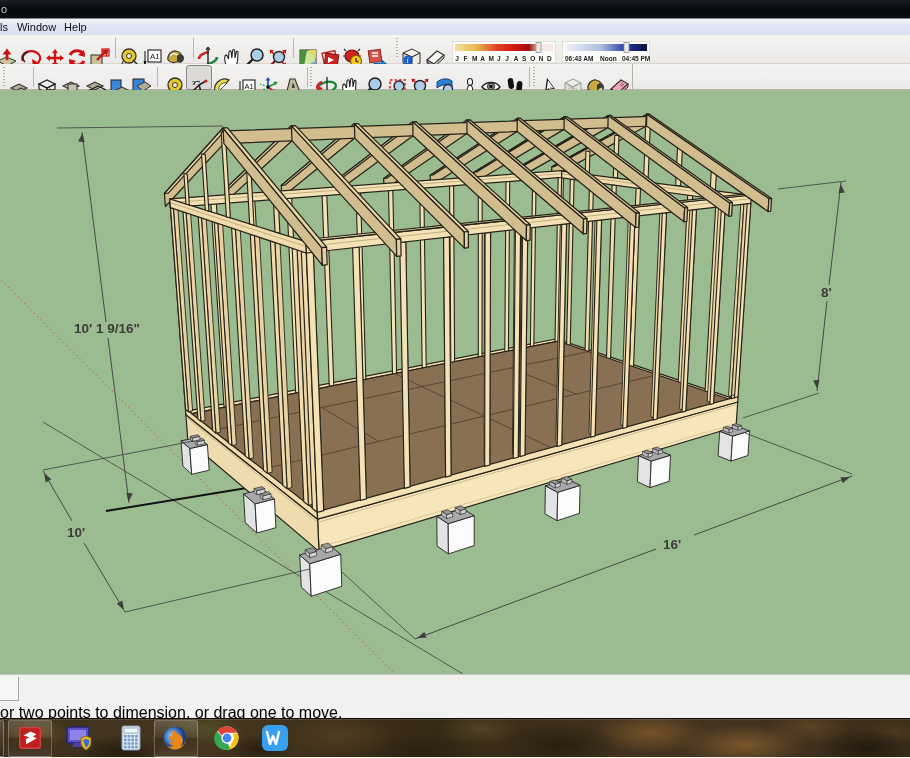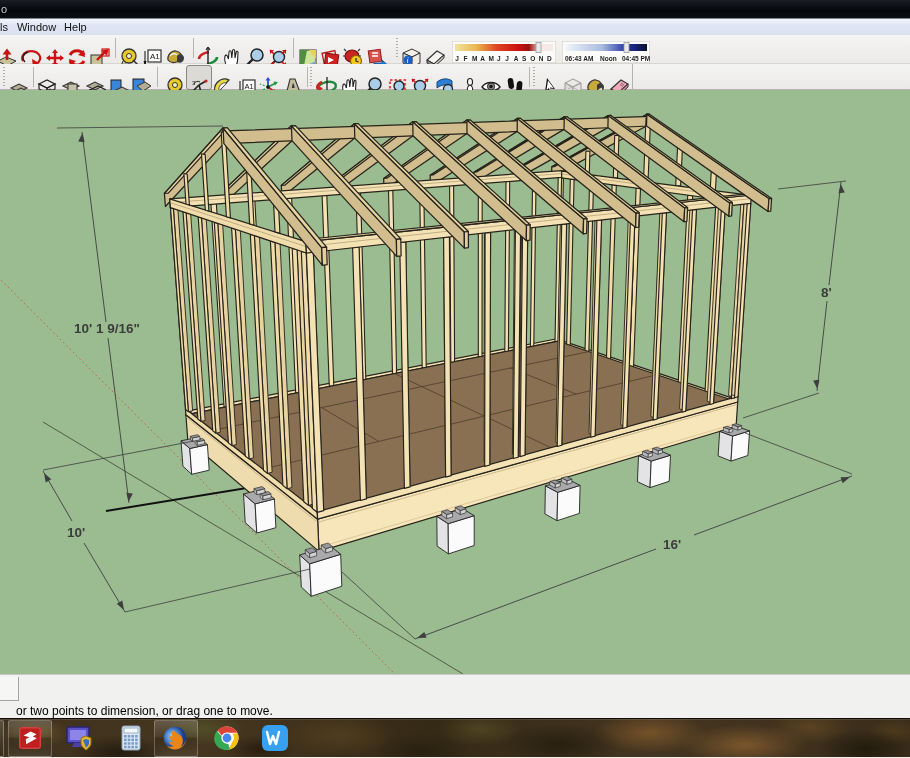--- a/index.html
+++ b/index.html
@@ -8,21 +8,21 @@
 .menubar span{margin-right:0}
 .tb{position:relative;background:linear-gradient(180deg,#f4f4f3,#eceae8);}
 .tb1{height:29px;border-bottom:1px solid #d9d6d2}
 .tb2{height:26px;border-bottom:1px solid #b5b2ad}
 .sep{position:absolute;top:3px;width:1px;height:20px;background:#b8b5b0}
 .grip{position:absolute;top:3px;width:2px;height:20px;background-image:repeating-linear-gradient(180deg,#b0ada8 0 1px,transparent 1px 3px)}
 .ic{position:absolute;top:12px;width:22px;height:22px}
 .viewport{width:910px;height:584px;position:relative}
 .statusarea{height:44px;background:#f1f1f0;position:relative;border-top:1px solid #c8c8c6}
 .vcb{position:absolute;left:0;top:2px;width:19px;height:24px;background:#f6f6f5;border-right:1px solid #a5a5a3;border-bottom:1px solid #a5a5a3}
-.stext{position:absolute;left:16px;top:29px;font-size:12px;color:#000}
+.stext{position:absolute;left:0px;top:29px;font-size:16px;color:#000}
 .taskbar{height:39px;position:relative;border-top:1px solid #0f0b07;box-shadow:inset 0 1px 0 rgba(255,255,255,.12);
  background:
  radial-gradient(50px 22px at 35px 14px, rgba(130,100,50,.6), rgba(0,0,0,0) 70%),
  radial-gradient(70px 26px at 120px 34px, rgba(25,20,10,.75), rgba(0,0,0,0) 70%),
  radial-gradient(60px 24px at 205px 10px, rgba(90,95,45,.55), rgba(0,0,0,0) 70%),
  radial-gradient(50px 20px at 260px 30px, rgba(30,22,10,.7), rgba(0,0,0,0) 70%),
  radial-gradient(80px 30px at 340px 16px, rgba(100,75,35,.5), rgba(0,0,0,0) 70%),
  radial-gradient(70px 26px at 420px 32px, rgba(35,28,12,.7), rgba(0,0,0,0) 70%),
  radial-gradient(60px 24px at 480px 10px, rgba(105,95,45,.45), rgba(0,0,0,0) 70%),
  radial-gradient(90px 32px at 560px 26px, rgba(28,22,10,.65), rgba(0,0,0,0) 70%),

